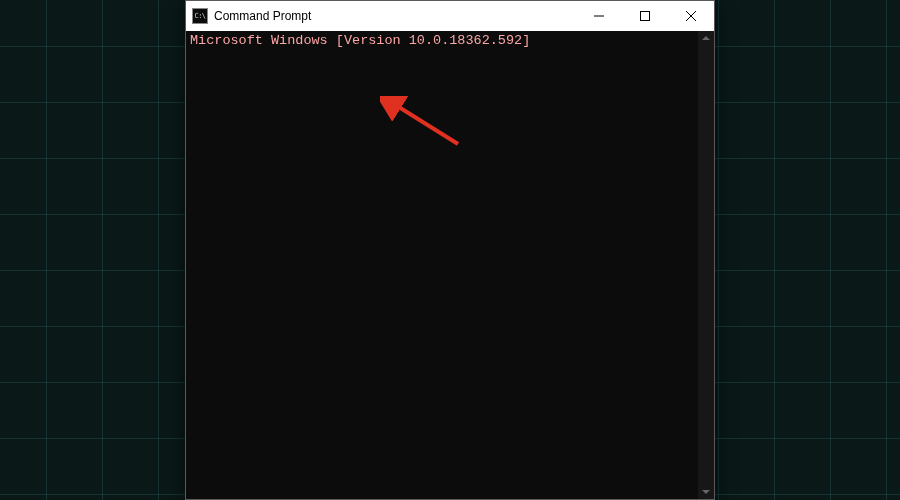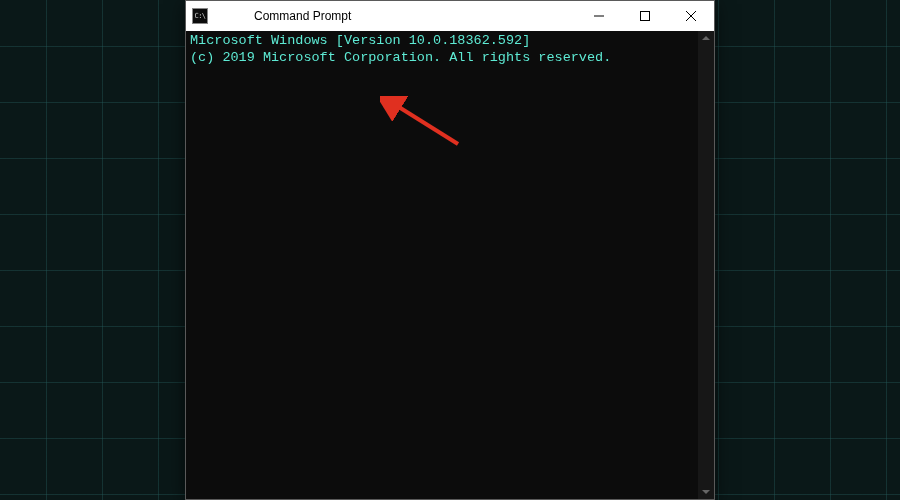--- a/index.html
+++ b/index.html
@@ -49,39 +49,39 @@
       background: #0c0c0c;
       border: 1px solid #888;
       display: flex;
       align-items: center;
       justify-content: center;
       font-size: 7px;
       color: #ccc;
       font-family: Consolas, monospace;
       letter-spacing: -0.5px;
     }
-    .titlebar-title { flex: 1; margin-left: 40px; }
+    .titlebar-title { flex: 1; }
     .titlebar-controls { display: flex; height: 100%; }
     .tbc-btn {
       width: 46px;
       height: 100%;
       display: flex;
       align-items: center;
       justify-content: center;
       cursor: pointer;
     }
     .tbc-btn svg { width: 10px; height: 10px; }
     .terminal {
       flex: 1;
       background: #0c0c0c;
       padding: 2px 4px;
       font-family: Consolas, "Courier New", monospace;
       font-size: 13.5px;
       line-height: 1.25;
-      color: #5eead4;
+      color: #fca5a5;
       position: relative;
       overflow: hidden;
     }
     .terminal-line { white-space: pre; }
     .scrollbar {
       position: absolute;
       right: 0;
       top: 0;
       bottom: 0;
       width: 16px;
@@ -129,21 +129,20 @@
         <svg viewBox="0 0 10 10">
             <line x1="0" y1="0" x2="10" y2="10" stroke="#000" stroke-width="1"></line>
             <line x1="10" y1="0" x2="0" y2="10" stroke="#000" stroke-width="1"></line>
           </svg>
       </div>
     </div>
   </div>
 
   <div class="terminal">
     <div class="terminal-line">Microsoft Windows [Version 10.0.18362.592]</div>
-    <div class="terminal-line">(c) 2019 Microsoft Corporation. All rights reserved.</div>
     <div class="terminal-line"></div>
     <div class="scrollbar"></div>
   </div>
 </div>
 
 <svg class="annotation-arrow" width="90" height="60">
   <defs>
     <marker id="ahead" markerWidth="8" markerHeight="8" refX="2" refY="4" orient="auto">
       <polygon points="0,0 8,4 0,8" fill="#e03020"></polygon>
     </marker>

